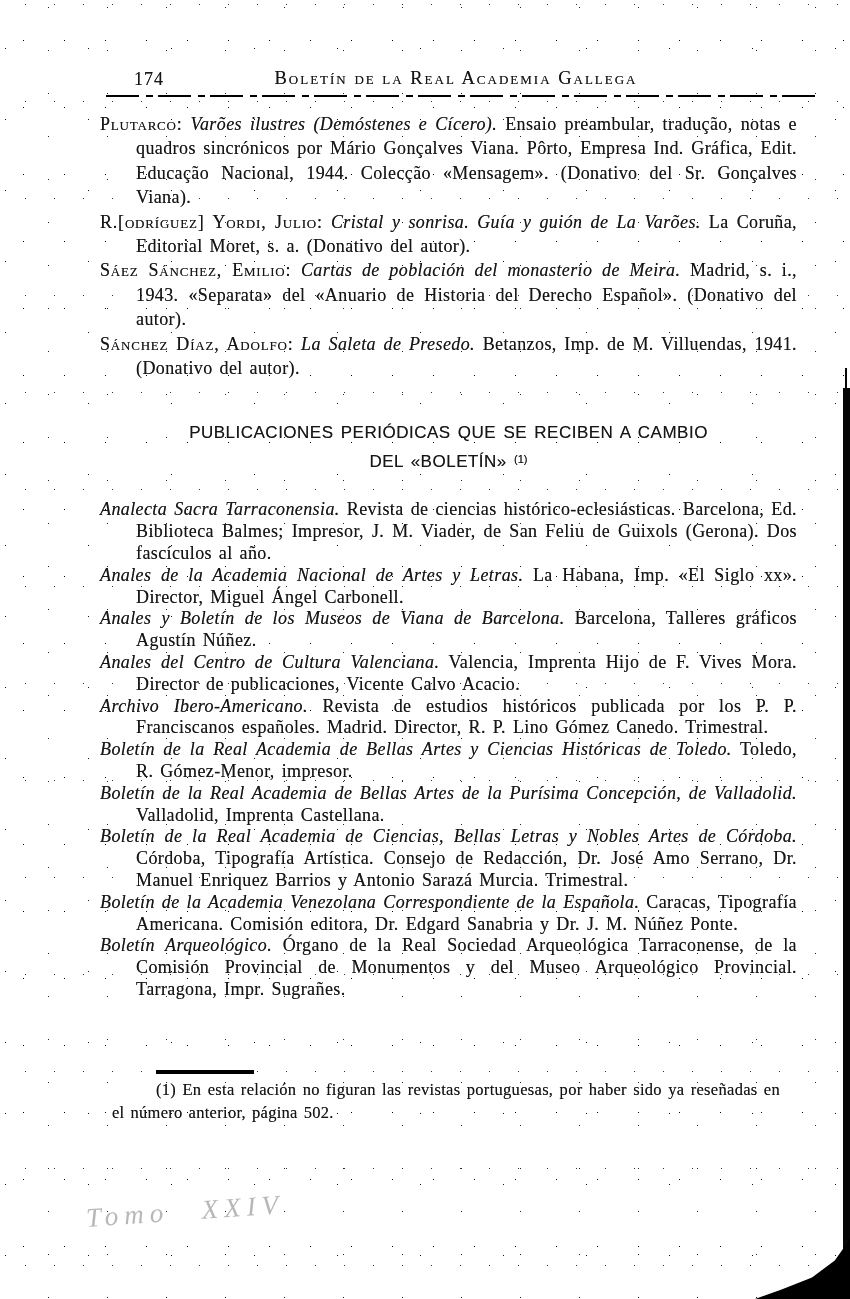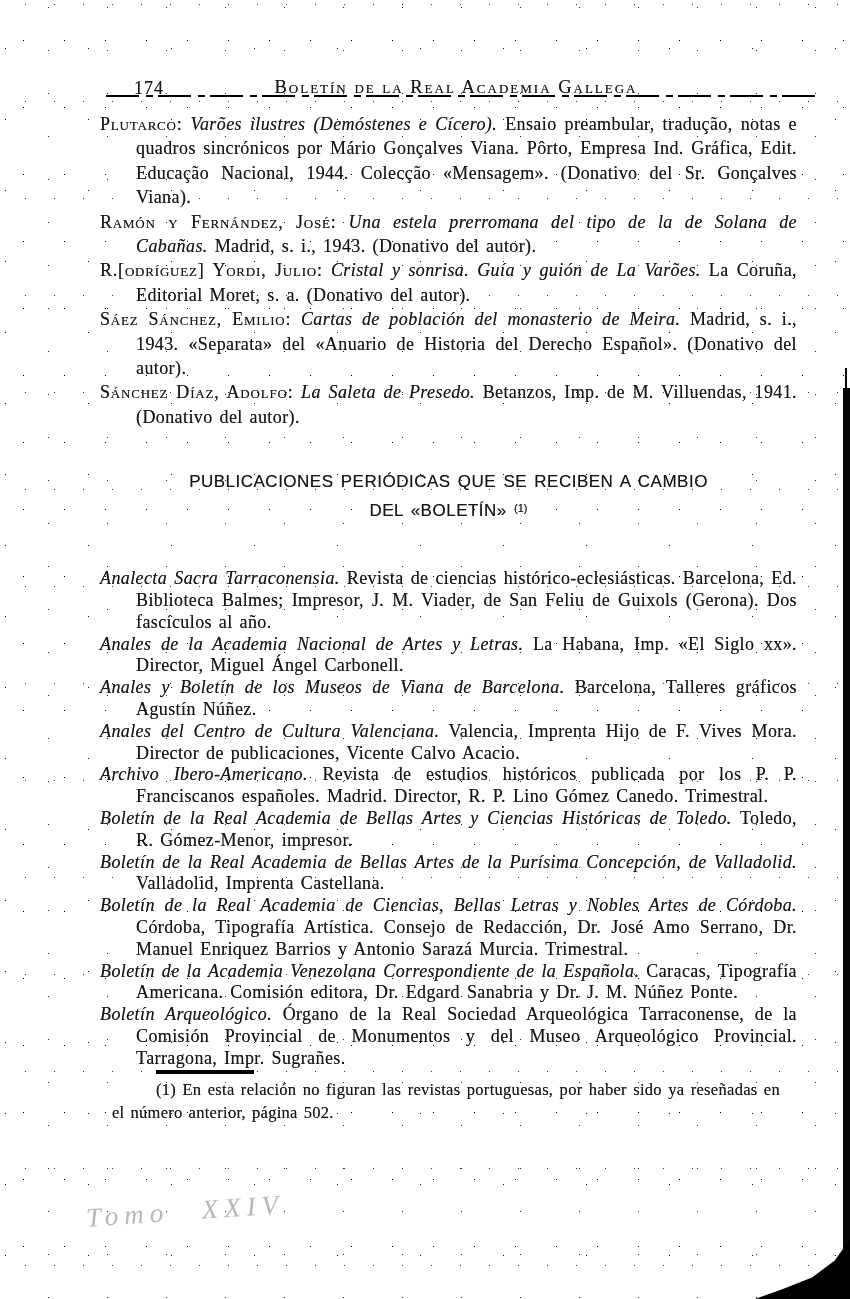--- a/index.html
+++ b/index.html
@@ -21,21 +21,21 @@
       radial-gradient(circle, #333 0.45px, transparent 0.7px);
     background-size: 41px 67px, 59px 43px, 83px 71px, 29px 97px;
     background-position: 3px 7px, 19px 29px, 47px 13px, 11px 53px;
     font-family: "Liberation Serif", "DejaVu Serif", serif;
     text-shadow: 0 0 0.4px rgba(0,0,0,0.55);
   }
 
   
   .header {
     position: absolute;
-    top: 77px; left: 100px; width: 712px; height: 26px;
+    top: 68px; left: 100px; width: 712px; height: 26px;
   }
   .page-num {
     position: absolute; left: 34px; top: 1px;
     font-size: 18px; letter-spacing: 1px;
   }
   .header-title {
     display: block; text-align: center;
     font-variant: small-caps;
     font-weight: 400;
     font-size: 18.5px;
@@ -71,21 +71,21 @@
     margin-top: 40px;
     text-align: center;
     font-family: "Liberation Sans", "DejaVu Sans", sans-serif;
     font-size: 17px;
     letter-spacing: 0.5px;
     line-height: 26px;
     word-spacing: 2px;
   }
   .fn-ref { font-size: 11px; vertical-align: 4px; letter-spacing: 0; }
 
-  .periodicals { margin-top: 44px; }
+  .periodicals { margin-top: 24px; }
   .periodicals p { line-height: 21.8px; }
 
   
   .footnote-rule {
     position: absolute;
     top: 1070px; left: 156px; width: 98px; height: 4px;
     background: #000;
   }
   .footnote {
     position: absolute;
@@ -143,25 +143,20 @@
 
   <div class="main">
 
     <div class="biblio">
       <p class="hang">
         <span class="author">Plutarco:</span>
         <span class="work-title">Varões ilustres (Demóstenes e Cícero).</span>
         <span>Ensaio preambular, tradução, notas e quadros sincrónicos por Mário Gonçalves Viana. Pôrto, Empresa Ind. Gráfica, Edit. Educação Nacional, 1944. Colecção «Mensagem». (Donativo del Sr. Gonçalves Viana).</span>
       </p>
       <p class="hang">
-        <span class="author">Ramón y Fernández, José:</span>
-        <span class="work-title">Una estela prerromana del tipo de la de Solana de Cabañas.</span>
-        <span>Madrid, s. i., 1943. (Donativo del autor).</span>
-      </p>
-      <p class="hang">
         <span class="author">R.[odríguez] Yordi, Julio:</span>
         <span class="work-title">Cristal y sonrisa. Guía y guión de La Varões.</span>
         <span>La Coruña, Editorial Moret, s. a. (Donativo del autor).</span>
       </p>
       <p class="hang">
         <span class="author">Sáez Sánchez, Emilio:</span>
         <span class="work-title">Cartas de población del monasterio de Meira.</span>
         <span>Madrid, s. i., 1943. «Separata» del «Anuario de Historia del Derecho Español». (Donativo del autor).</span>
       </p>
       <p class="hang">

